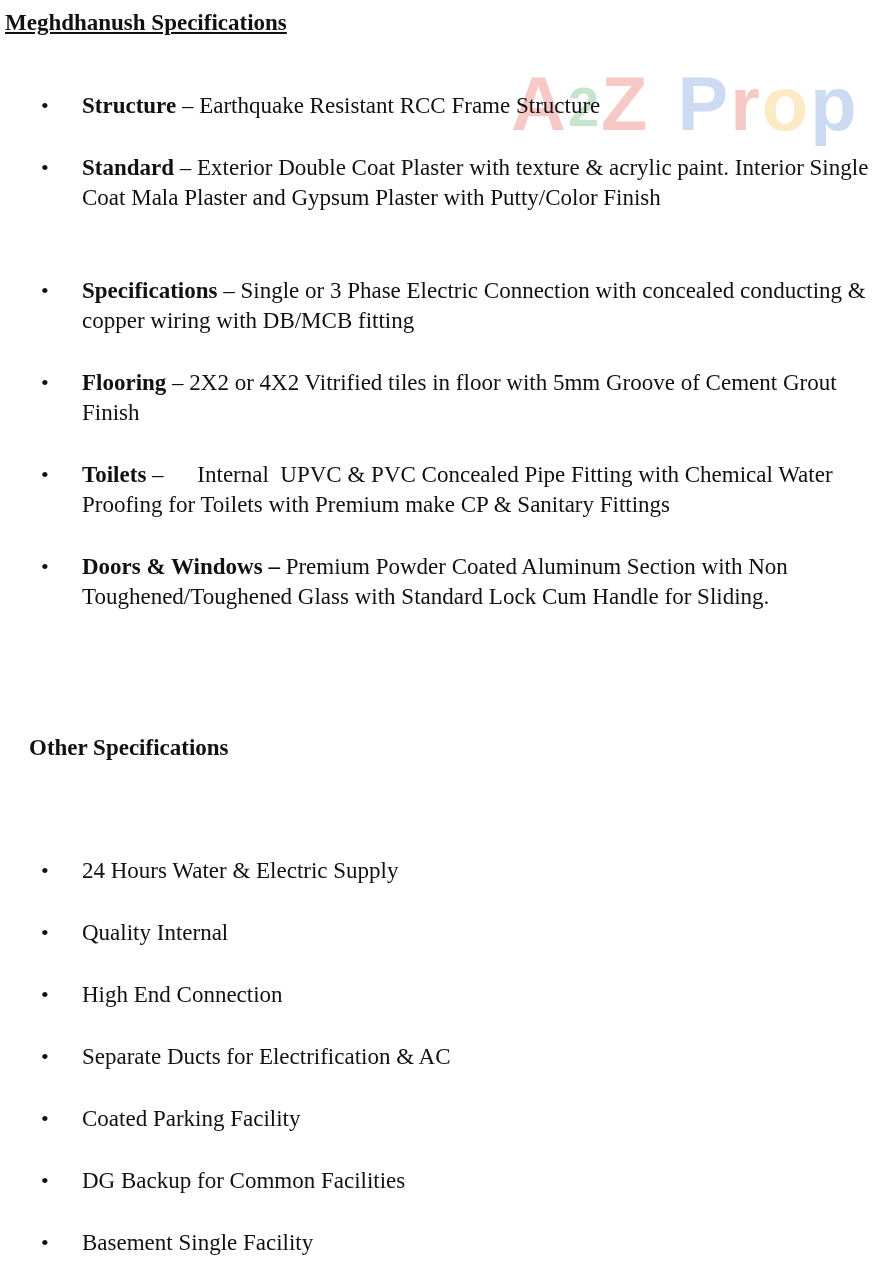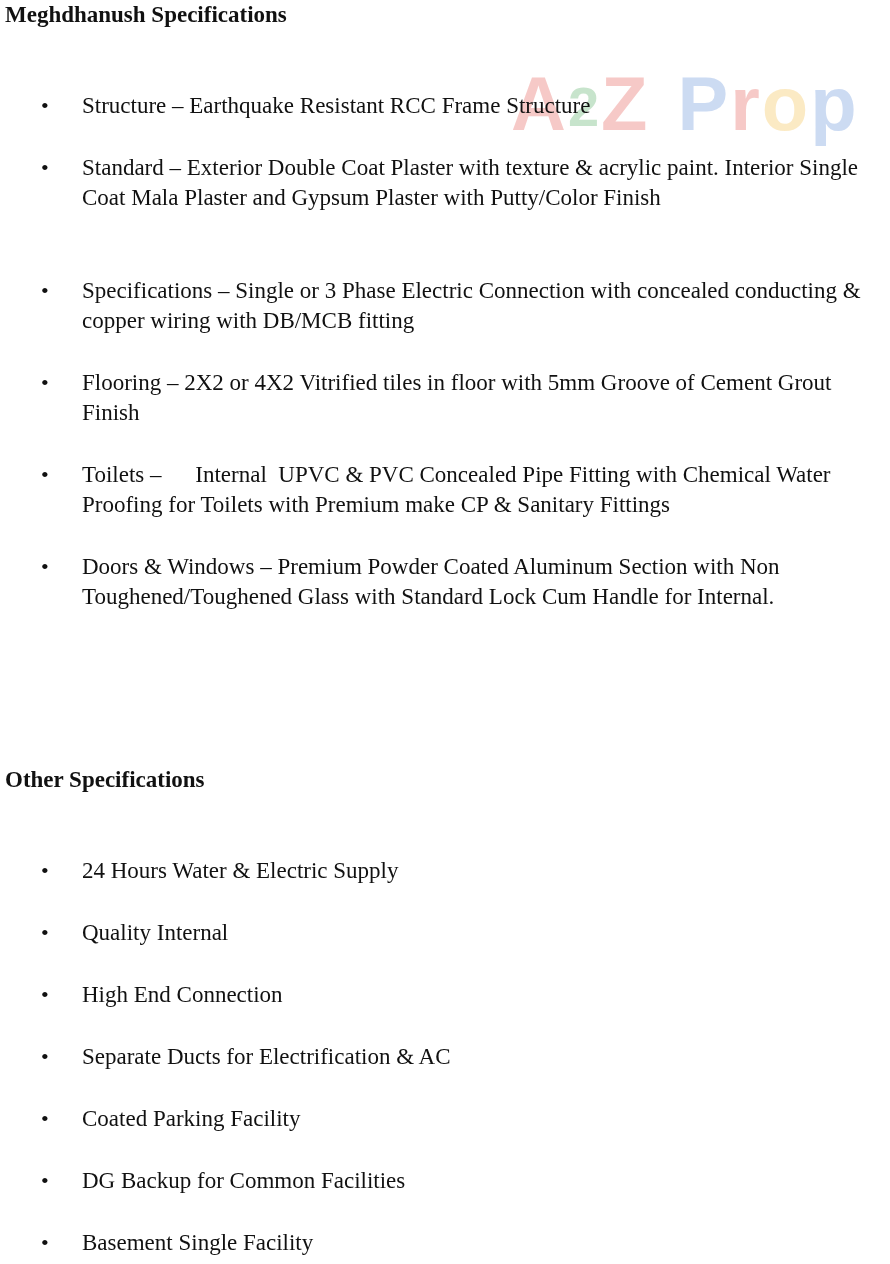--- a/index.html
+++ b/index.html
@@ -42,22 +42,22 @@
     .section-title {
       position: absolute;
       left: 5px;
       margin: 0;
       font-size: 23px;
       font-weight: bold;
       line-height: 30px;
       color: #111111;
       z-index: 1;
     }
-    #title-1 { top: 0px; }
-    #title-2 { top: 765px; }
+    #title-1 { top: 8px; text-decoration: underline; }
+    #title-2 { top: 733px; margin-left: 24px; }
 
     ul.spec-list {
       list-style: none;
       margin: 0;
       padding: 0;
       position: absolute;
       left: 0;
       width: 890px;
       z-index: 1;
     }
@@ -74,21 +74,21 @@
       top: 0;
       font-size: 22px;
       line-height: 30px;
     }
     .item-body {
       position: absolute;
       left: 82px;
       top: 0;
       width: 808px;
     }
-    .term { font-weight: normal; }
+    .term { font-weight: bold; }
 
     
     #m0 { top: 91px; }
     #m1 { top: 153px; }
     #m2 { top: 276px; }
     #m3 { top: 368px; }
     #m4 { top: 460px; }
     #m5 { top: 552px; }
 
     
@@ -125,21 +125,21 @@
   <li id="m3">
     <span class="bullet">•</span>
     <div class="item-body"><span class="term">Flooring</span><span> – </span><span>2X2 or 4X2 Vitrified tiles in floor with 5mm Groove of Cement Grout Finish</span></div>
   </li>
   <li id="m4">
     <span class="bullet">•</span>
     <div class="item-body"><span class="term">Toilets</span><span> – </span><span style="white-space: pre-wrap; margin-left: 28px;">Internal  UPVC &amp; PVC Concealed Pipe Fitting with Chemical Water Proofing for Toilets with Premium make CP &amp; Sanitary Fittings</span></div>
   </li>
   <li id="m5">
     <span class="bullet">•</span>
-    <div class="item-body"><span class="term">Doors &amp; Windows</span><span class="term"> – </span><span>Premium Powder Coated Aluminum Section with Non Toughened/Toughened Glass with Standard Lock Cum Handle for Internal.</span></div>
+    <div class="item-body"><span class="term">Doors &amp; Windows</span><span class="term"> – </span><span>Premium Powder Coated Aluminum Section with Non Toughened/Toughened Glass with Standard Lock Cum Handle for Sliding.</span></div>
   </li>
 </ul>
 
 <h2 id="title-2" class="section-title">Other Specifications</h2>
 
 <ul class="spec-list">
   <li id="o0">
     <span class="bullet">•</span>
     <div class="item-body">24 Hours Water &amp; Electric Supply</div>
   </li>

